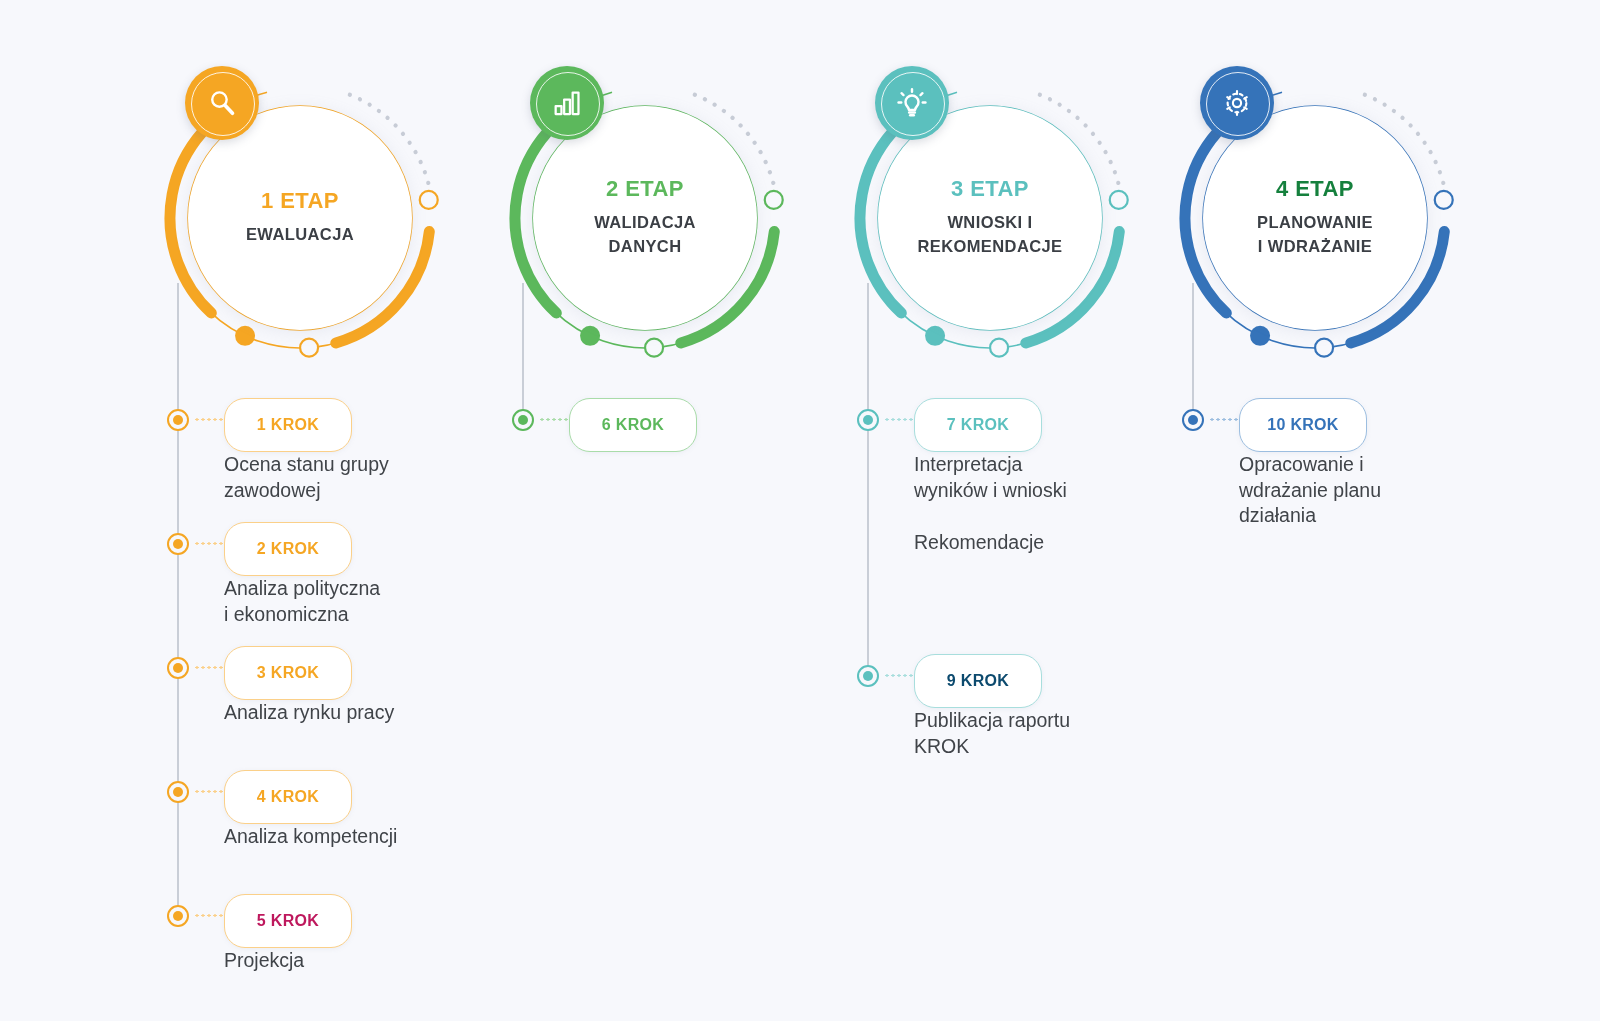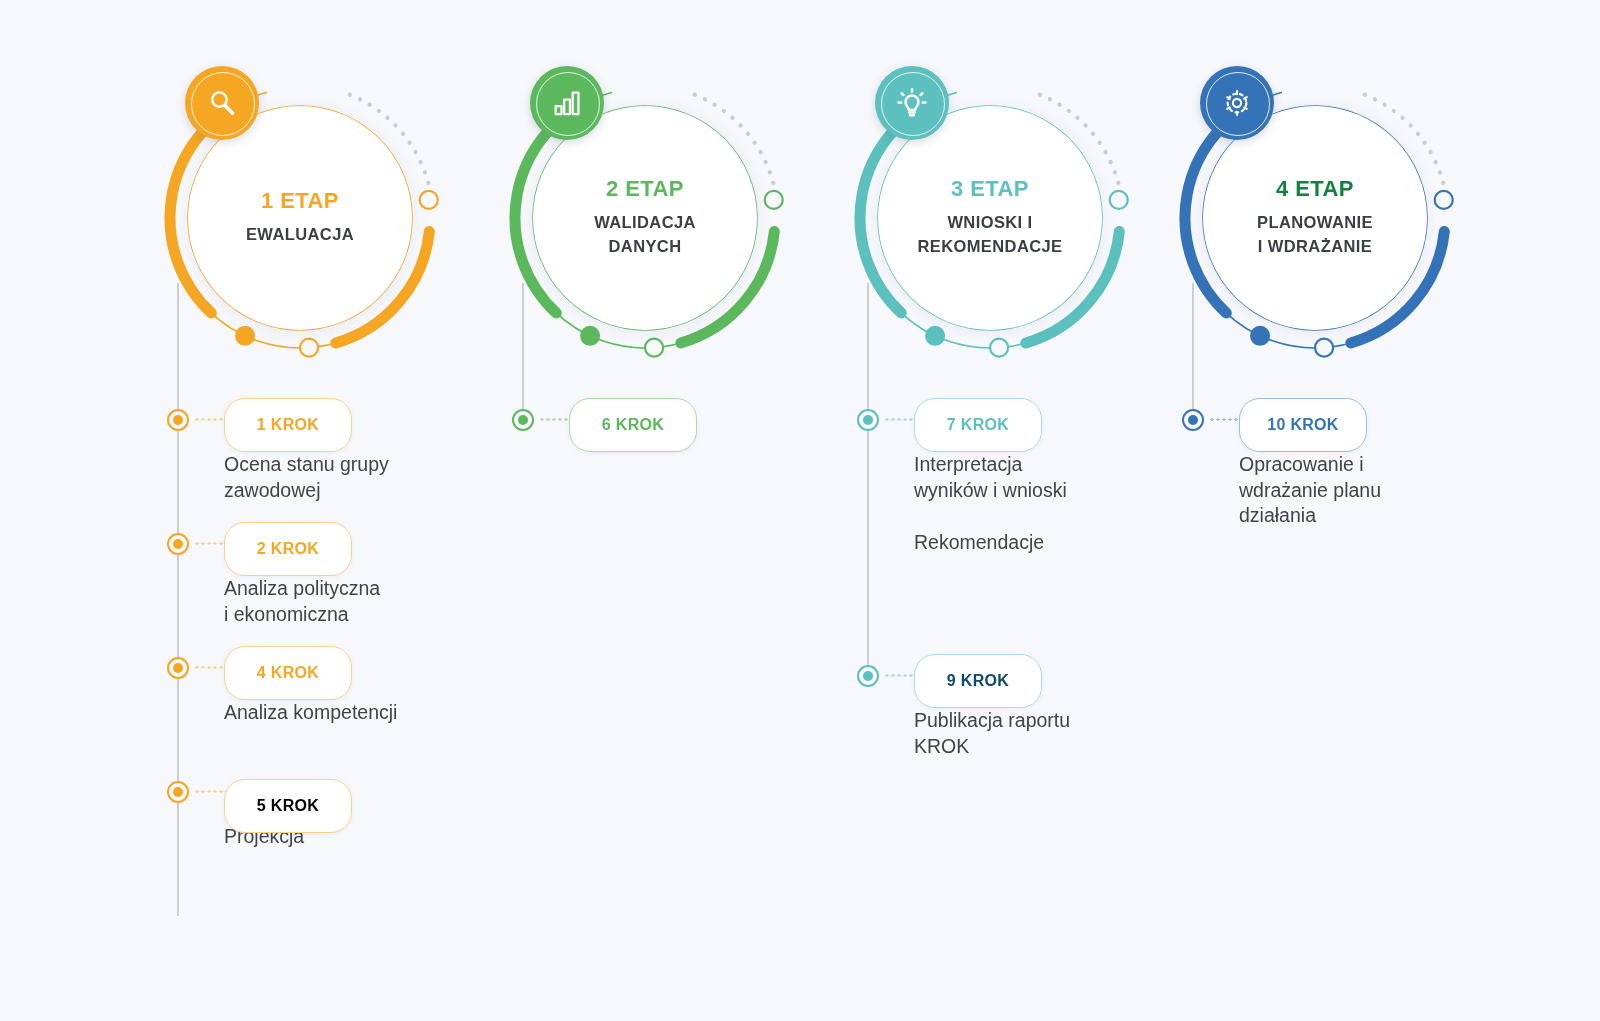--- a/index.html
+++ b/index.html
@@ -244,31 +244,41 @@
           </div>
           <div class="step-desc">Analiza polityczna
 i ekonomiczna</div>
         </div>
         <div class="step" style="height: 124px;">
           <div class="step-head">
             <div class="marker" style="border-color: rgb(245, 166, 35);">
               <span style="position: absolute; left: 3.5px; top: 3.5px; width: 10px; height: 10px; border-radius: 50%; background: rgb(245, 166, 35);"></span>
             </div>
             <div class="dots" style="background-image: radial-gradient(rgb(251, 208, 137) 48%, transparent 50%); background-size: 6px 3px; background-repeat: repeat-x;"></div>
-            <div class="pill" style="border-color: rgb(251, 208, 137); color: rgb(245, 166, 35);">4 KROK</div>
-          </div>
-          <div class="step-desc">Analiza kompetencji</div>
+            <div class="pill" style="border-color: rgb(251, 208, 137); color: rgb(245, 166, 35);">3 KROK</div>
+          </div>
+          <div class="step-desc">Analiza rynku pracy</div>
         </div>
         <div class="step" style="height: 124px;">
           <div class="step-head">
             <div class="marker" style="border-color: rgb(245, 166, 35);">
               <span style="position: absolute; left: 3.5px; top: 3.5px; width: 10px; height: 10px; border-radius: 50%; background: rgb(245, 166, 35);"></span>
             </div>
             <div class="dots" style="background-image: radial-gradient(rgb(251, 208, 137) 48%, transparent 50%); background-size: 6px 3px; background-repeat: repeat-x;"></div>
-            <div class="pill" style="border-color: rgb(251, 208, 137); color: #000000; margin-top: 9px;">5 KROK</div>
+            <div class="pill" style="border-color: rgb(251, 208, 137); color: rgb(245, 166, 35);">4 KROK</div>
+          </div>
+          <div class="step-desc">Analiza kompetencji</div>
+        </div>
+        <div class="step" style="height: 124px;">
+          <div class="step-head">
+            <div class="marker" style="border-color: rgb(245, 166, 35);">
+              <span style="position: absolute; left: 3.5px; top: 3.5px; width: 10px; height: 10px; border-radius: 50%; background: rgb(245, 166, 35);"></span>
+            </div>
+            <div class="dots" style="background-image: radial-gradient(rgb(251, 208, 137) 48%, transparent 50%); background-size: 6px 3px; background-repeat: repeat-x;"></div>
+            <div class="pill" style="border-color: rgb(251, 208, 137); color: #be185d;">5 KROK</div>
           </div>
           <div class="step-desc">Projekcja</div>
         </div>
       </div>
     </div>
     <div class="stage" style="left: 505px;">
       <div class="spine" style="top: 283px; height: 137px;"></div>
       <div class="ring-wrap">
         <svg class="ring-svg" viewBox="0 0 280 280">
           <circle cx="140" cy="140" r="112" fill="none" stroke="#5cb85c" stroke-width="1.5"></circle>

